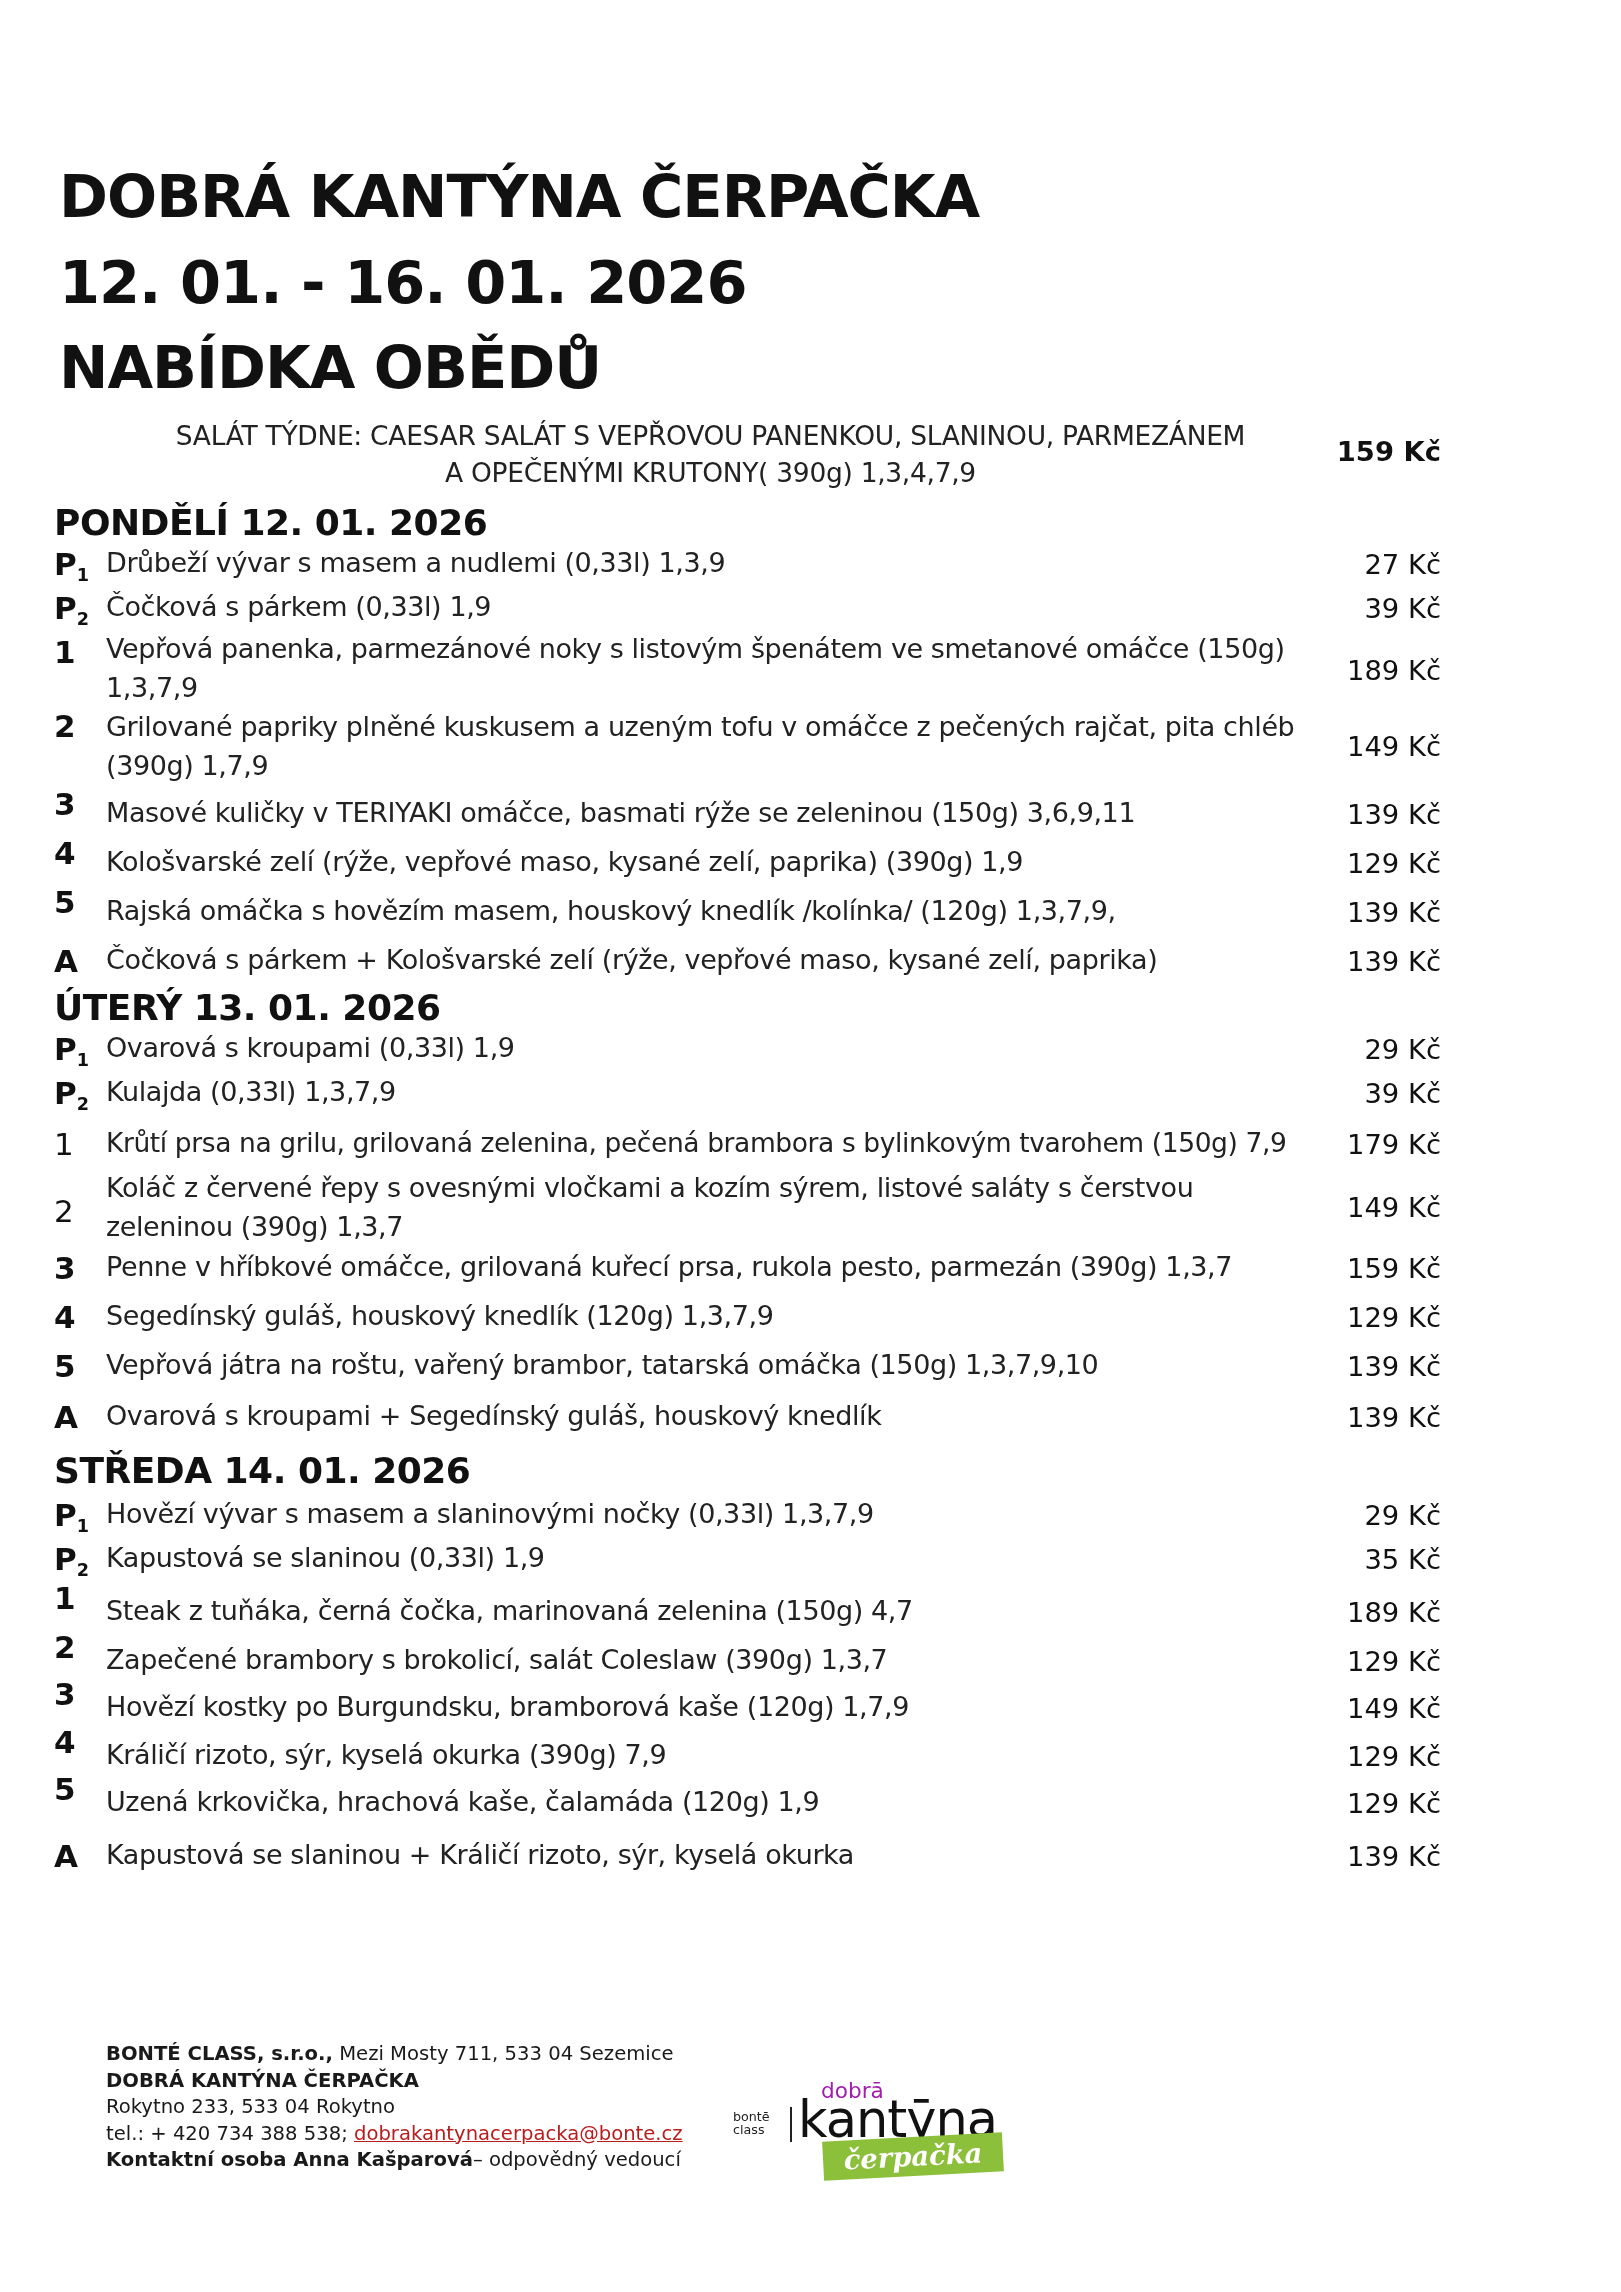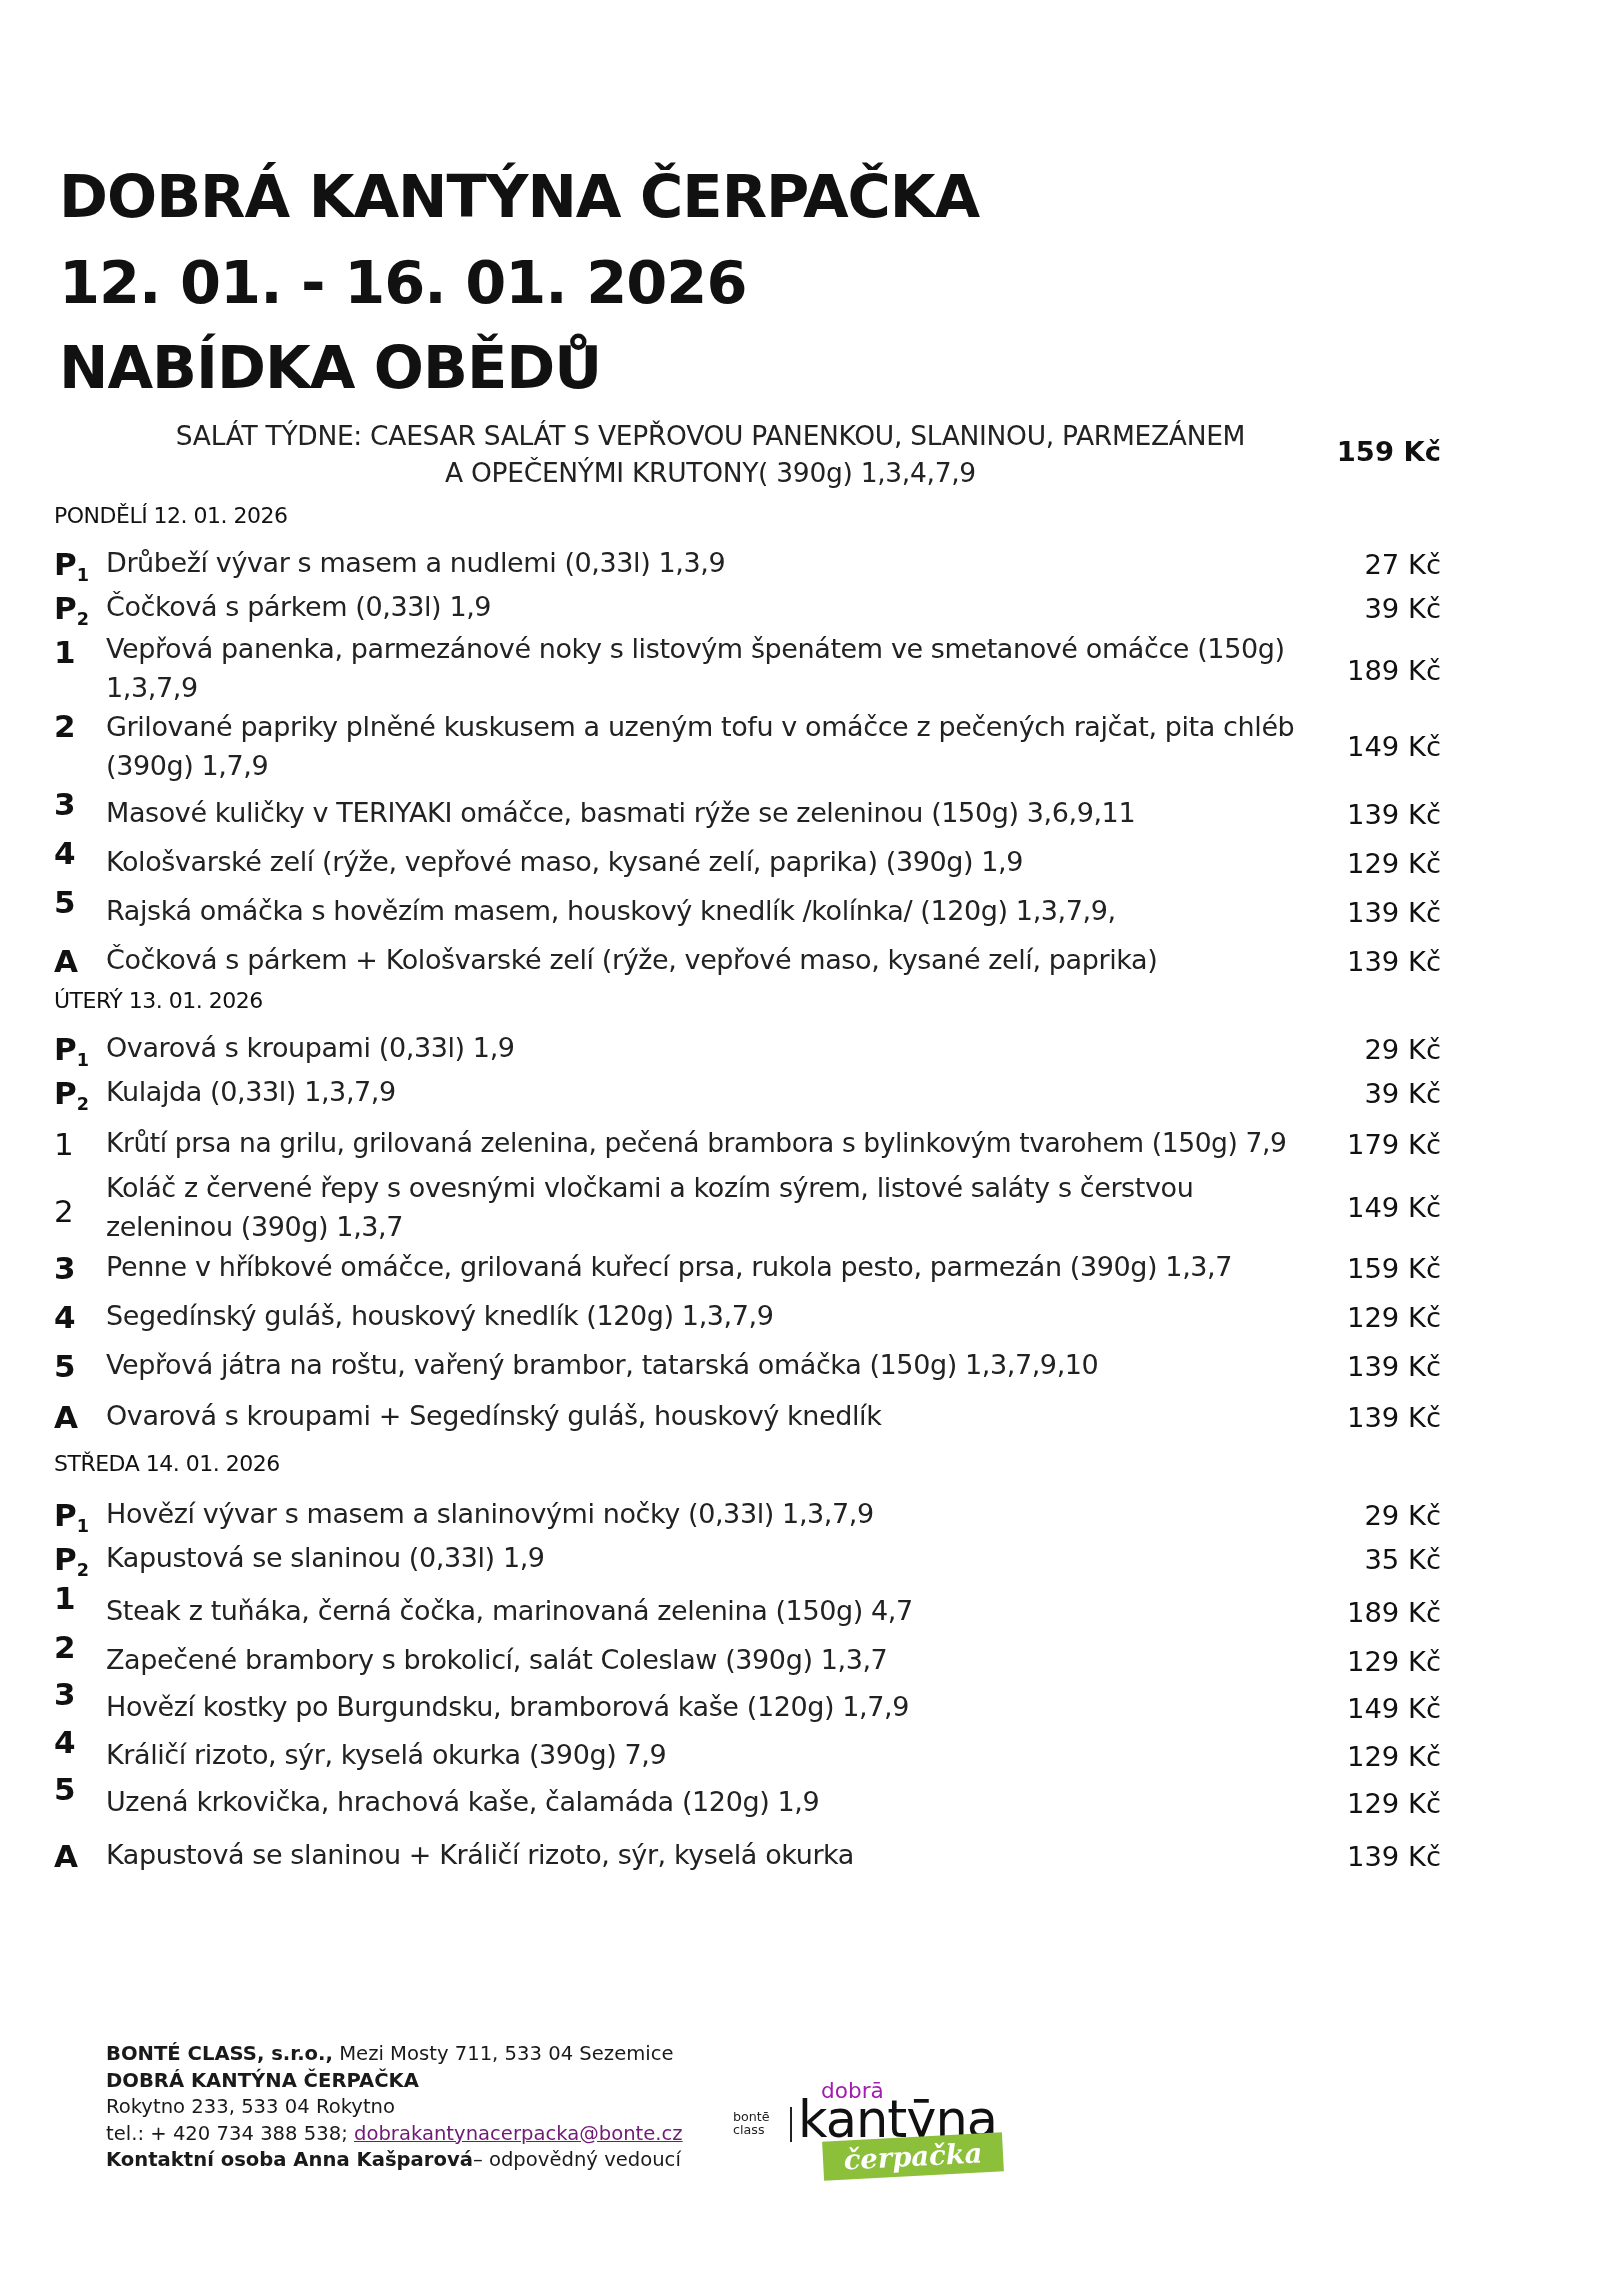--- a/index.html
+++ b/index.html
@@ -5,34 +5,34 @@
   html, body { margin:0; padding:0; background:#ffffff; }
   body { width:1621px; height:2293px; position:relative; overflow:hidden;
          font-family:"DejaVu Sans", sans-serif; color:#111; }
   .title { position:absolute; left:59px; font-weight:bold; font-size:59px;
            letter-spacing:-1px; line-height:1; color:#111; }
   .salad { position:absolute; left:98px; top:417px; width:1225px;
            text-align:center; font-size:26.5px; line-height:37px; color:#222;
            letter-spacing:-0.3px; }
   .salad-price { position:absolute; left:1304px; width:137px; top:436px;
            text-align:right; font-weight:bold; font-size:27.4px; }
-  .day { position:absolute; left:54px; font-weight:normal; font-size:22px;
+  .day { position:absolute; left:54px; font-weight:bold; font-size:36px;
          letter-spacing:-0.5px; line-height:1; }
   .row { position:absolute; left:54px; width:1387px; }
   .code { position:absolute; left:0; top:0; font-weight:bold; font-size:31px;
           width:49px; line-height:1; }
   .code sub { font-size:17.6px; vertical-align:-5.9px; }
   .desc { position:absolute; left:52px; width:1255px; font-size:27px;
           line-height:39px; color:#222; letter-spacing:-0.4px; }
   .price { position:absolute; right:0; width:137px; text-align:right;
            font-weight:normal; font-size:27.4px; line-height:1; }
   .footer { position:absolute; left:106px; top:2041px; font-size:19.6px;
             line-height:26.5px; color:#1a1a1a; }
   .footer b { font-weight:bold; }
-  .footer .mail { color:#701a75; text-decoration:underline; }
+  .footer .mail { color:#b91c1c; text-decoration:underline; }
   .logo { position:absolute; left:733px; top:2080px; width:274px; height:108px; }
   .logo .bonte { position:absolute; left:0; top:31px; font-size:12.7px; line-height:12.7px; color:#222; }
   .logo .bar { position:absolute; left:57px; top:27.4px; width:2px; height:35px; background:#222; }
   .logo .dobra { position:absolute; left:88px; top:0; font-size:21.6px; color:#a21caf; line-height:1; }
   .logo .kantyna { position:absolute; left:65px; top:13.7px; font-size:51px; color:#111; line-height:1; letter-spacing:-1px; }
   .logo .cerp { position:absolute; left:90px; top:57px; width:180px; height:39px;
                 background:#8cbf3a; transform:rotate(-3deg); color:#fff;
                 font-family:"DejaVu Serif", serif; font-style:italic; font-weight:bold;
                 font-size:27.4px; text-align:center; line-height:39px; }
 </style>

